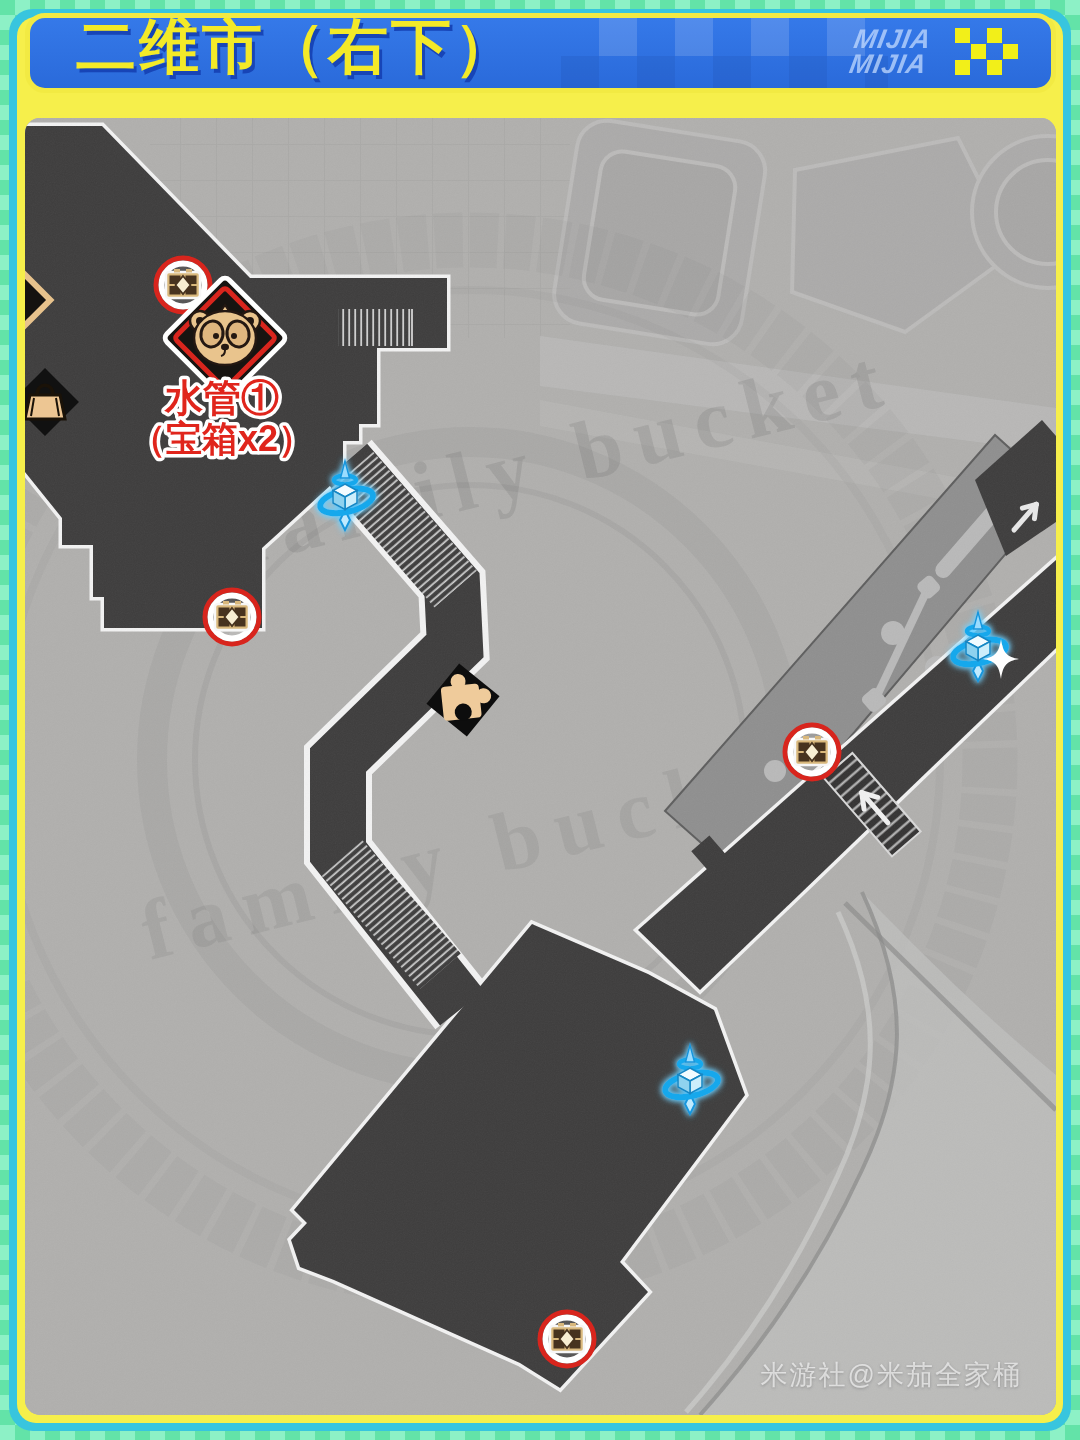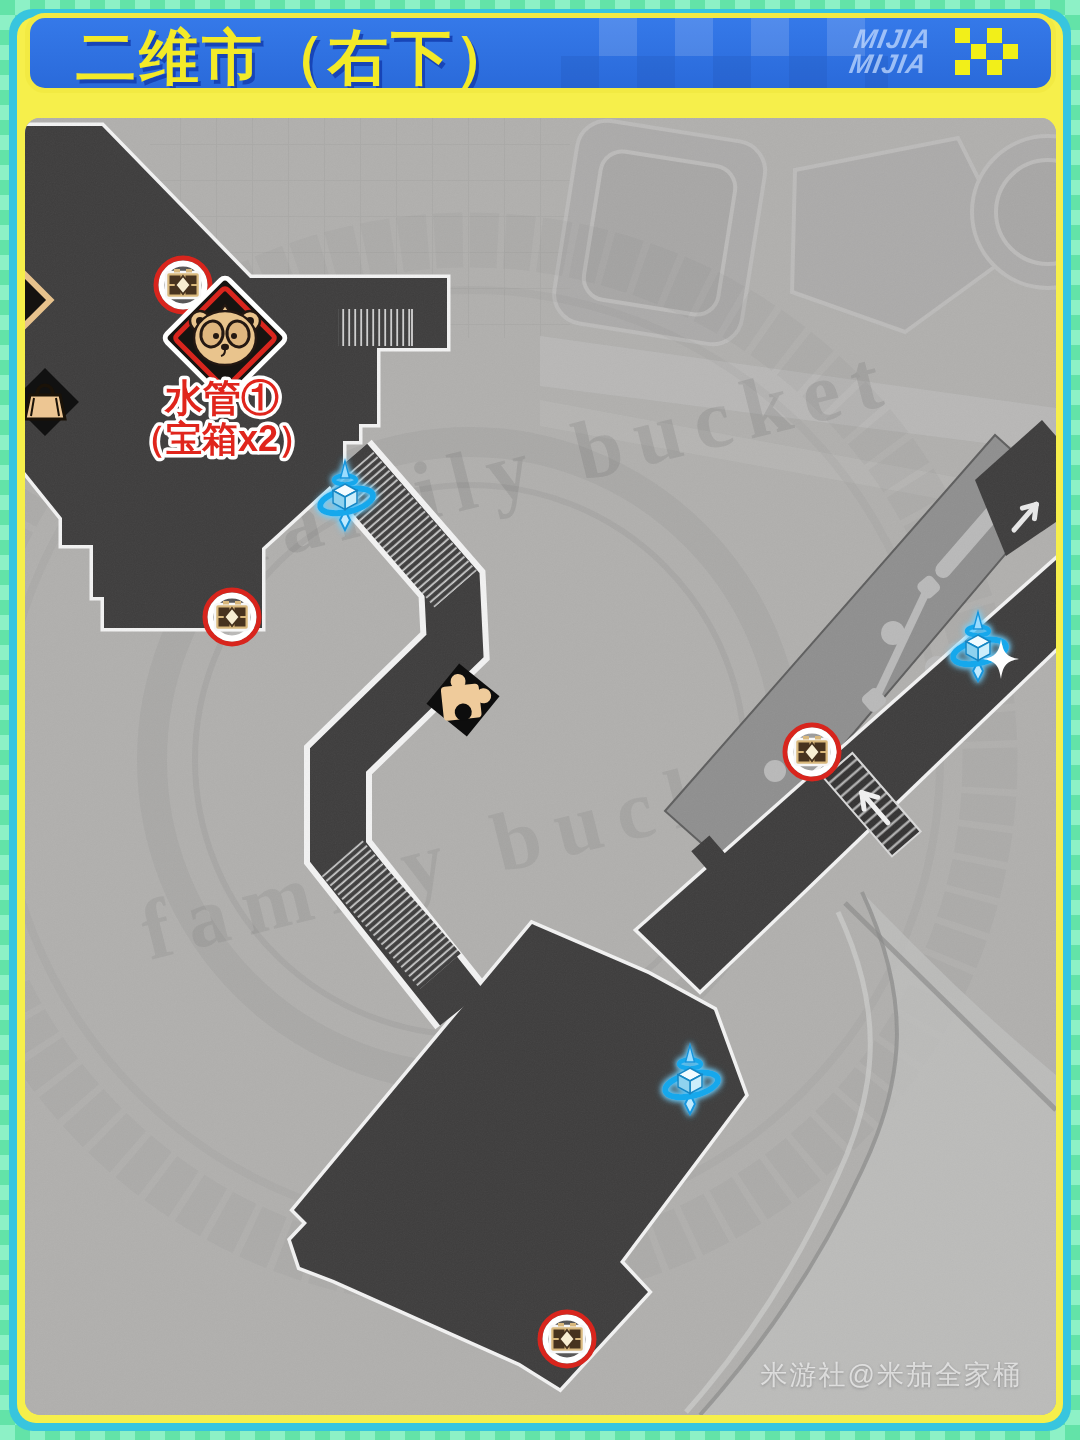--- a/index.html
+++ b/index.html
@@ -9,21 +9,21 @@
     background-color:#63e3a8;
     background-image:conic-gradient(#8df1c6 25%,transparent 0 50%,#8df1c6 0 75%,transparent 0);
     background-size:30px 30px;
   }
   .frame-cyan{position:absolute;inset:9px;background:#38c5de;border-radius:24px;}
   .frame-yellow{position:absolute;inset:17px;background:#f6ef4b;border-radius:19px;}
   .header{
     position:absolute;left:25px;right:24px;top:13px;height:80px;
     background:linear-gradient(180deg,#3579e9,#2a6ada);
     border:5px solid #f2ea43;border-radius:20px;box-sizing:border-box;
-    overflow:hidden;display:flex;align-items:flex-start;
+    overflow:hidden;display:flex;align-items:flex-end;
   }
   .header .checker{
     position:absolute;left:52%;width:32%;top:0;bottom:0;
     background-image:conic-gradient(rgba(255,255,255,.14) 25%,transparent 0 50%,rgba(10,40,120,.10) 0 75%,transparent 0);
     background-size:76px 76px;
   }
   .page-title{
     position:relative;margin-left:46px;
     font-size:60px;font-weight:900;letter-spacing:3px;
     color:#f3ea28;text-shadow:3px 4px 0 rgba(22,66,180,.95);

